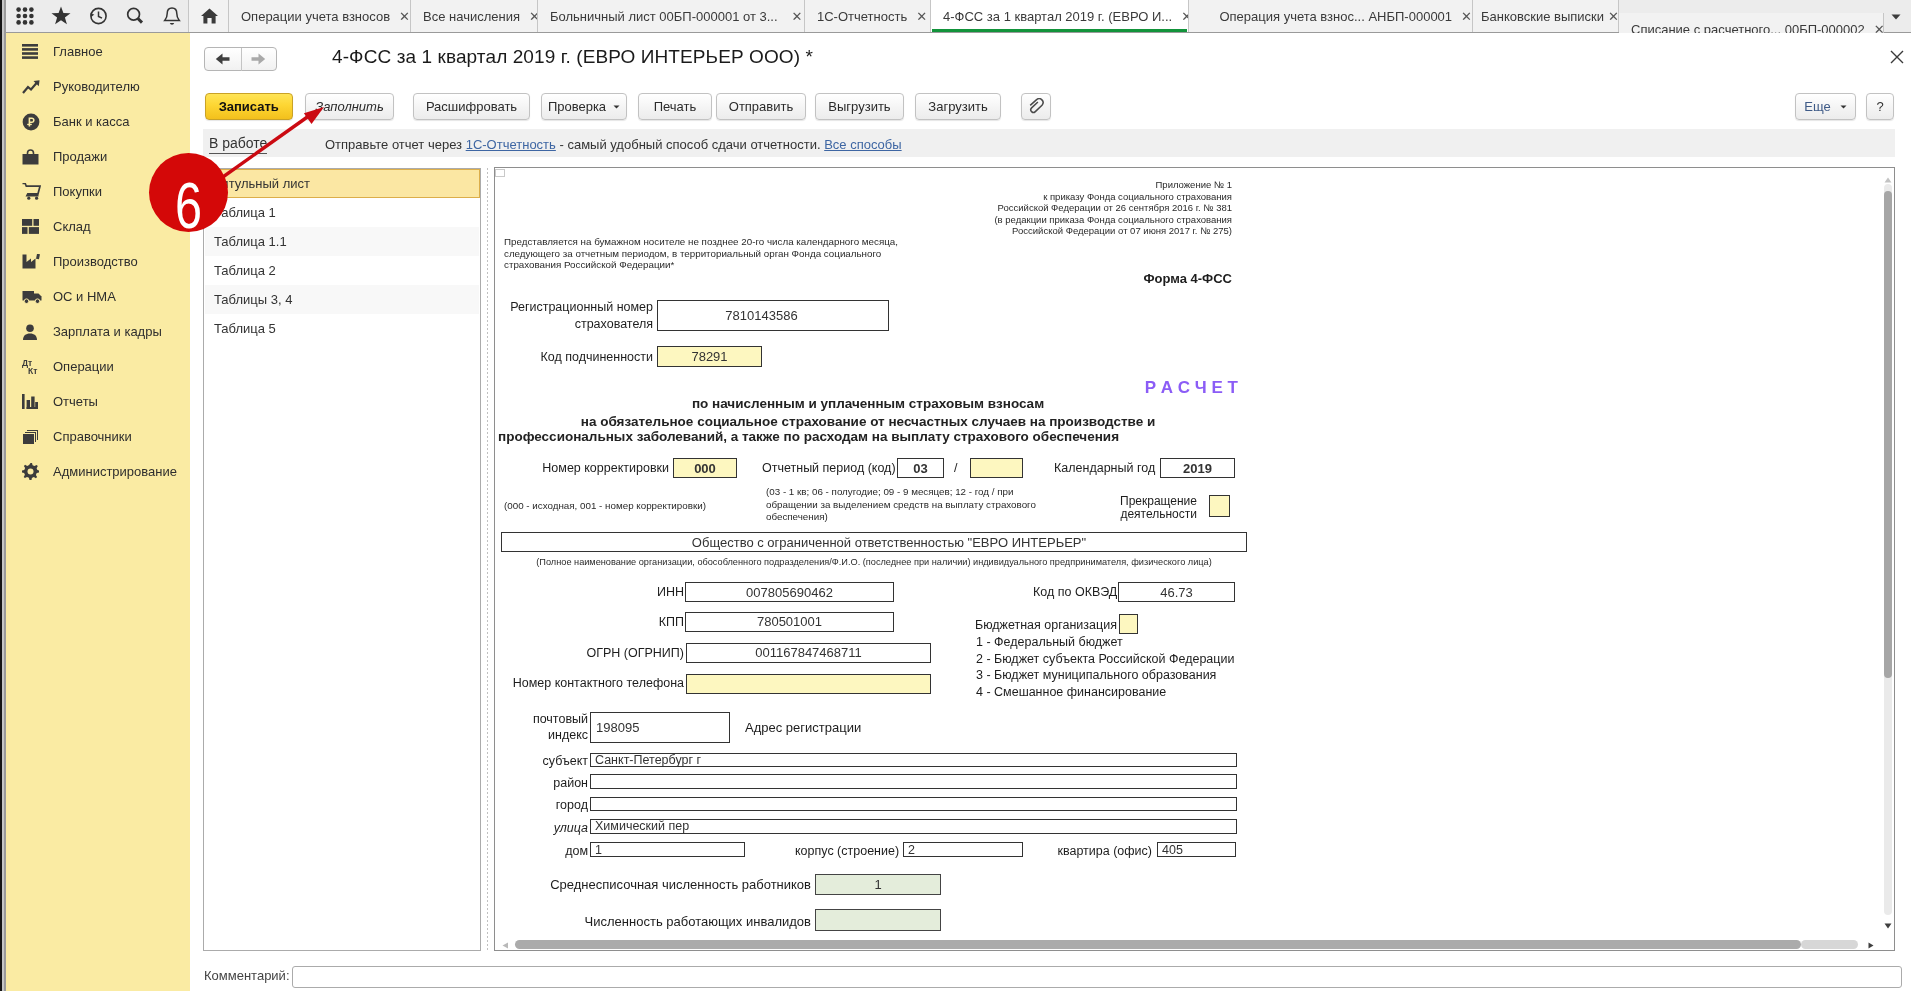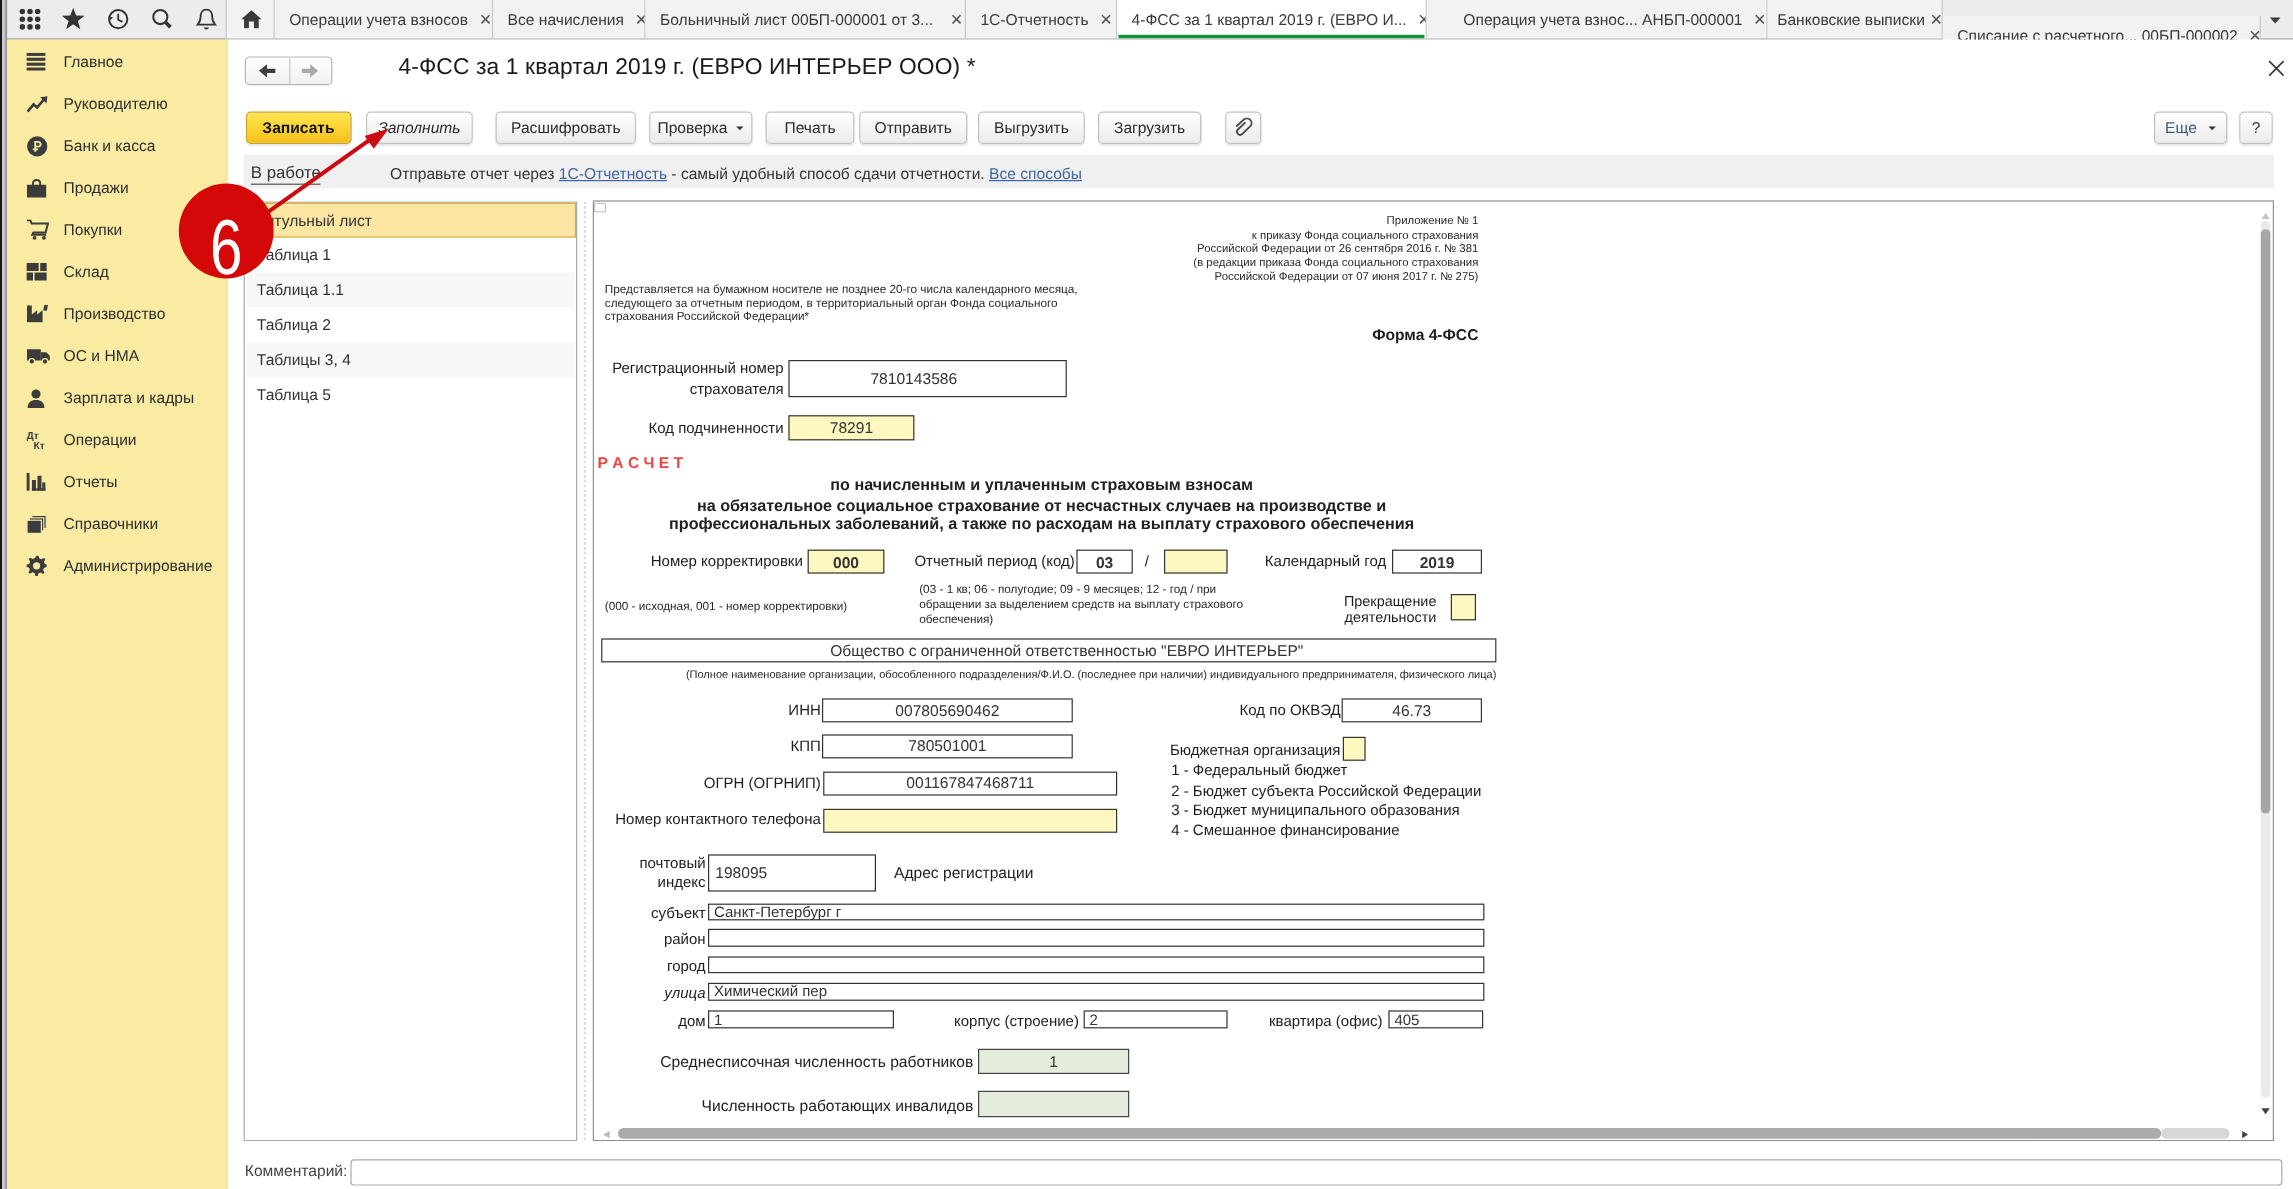--- a/index.html
+++ b/index.html
@@ -276,41 +276,41 @@
     страхования Российской Федерации*
   </div>
   <div class="lab bold" style="left:437px;top:103px;width:300px;text-align:right;font-size:13px;">Форма 4-ФСС</div>
 
   <div class="lab rlab" style="left:0;top:131px;width:158px;line-height:16.5px;">Регистрационный номер<br>страхователя</div>
   <div class="fld" style="left:162px;top:132px;width:232px;height:31px;border-width:1.4px;padding-right:23px;">7810143586</div>
 
   <div class="lab rlab" style="left:0;top:182px;width:158px;">Код подчиненности</div>
   <div class="fld yfld" style="left:162px;top:178px;width:105px;height:21px;border-width:1.4px;">78291</div>
 
-  <div class="abs bold" style="left:3px;top:210px;width:740px;text-align:left;font-size:13px;color:#ef4444;">Р А С Ч Е Т</div>
+  <div class="abs bold" style="left:3px;top:210px;width:740px;text-align:right;font-size:17px;color:#8b5cf6;">Р А С Ч Е Т</div>
   <div class="abs bold" style="left:3px;top:228px;width:740px;text-align:center;font-size:13.5px;color:#222;">по начисленным и уплаченным страховым взносам</div>
   <div class="abs bold" style="left:3px;top:245.5px;width:740px;text-align:center;font-size:13.5px;color:#222;">на обязательное социальное страхование от несчастных случаев на производстве и</div>
-  <div class="abs bold" style="left:3px;top:261px;width:740px;text-align:center;font-size:13.5px;color:#222;">профессиональных заболеваний, а также по расходам на выплату страхового обеспечения</div>
+  <div class="abs bold" style="left:3px;top:261px;width:740px;text-align:left;font-size:13.5px;color:#222;">профессиональных заболеваний, а также по расходам на выплату страхового обеспечения</div>
 
   <div class="lab rlab" style="left:0;top:293px;width:174px;">Номер корректировки</div>
   <div class="fld yfld bold" style="left:178px;top:290px;width:64px;height:20px;">000</div>
   <div class="lab" style="left:267px;top:293px;">Отчетный период (код)</div>
   <div class="fld bold" style="left:402px;top:290px;width:47px;height:20px;">03</div>
   <div class="lab" style="left:459px;top:293px;">/</div>
   <div class="fld yfld" style="left:475px;top:290px;width:53px;height:20px;"></div>
   <div class="lab" style="left:559px;top:293px;">Календарный год</div>
   <div class="fld bold" style="left:665px;top:290px;width:75px;height:20px;">2019</div>
 
   <div class="note" style="left:9px;top:332px;">(000 - исходная, 001 - номер корректировки)</div>
   <div class="note" style="left:271px;top:318px;line-height:12.5px;">(03 - 1 кв; 06 - полугодие; 09 - 9 месяцев; 12 - год / при<br>обращении за выделением средств на выплату страхового<br>обеспечения)</div>
   <div class="lab" style="left:502px;top:327px;width:200px;text-align:right;line-height:13px;font-size:12px;">Прекращение<br>деятельности</div>
   <div class="fld yfld" style="left:714px;top:327px;width:21px;height:22px;"></div>
 
   <div class="fld" style="left:6px;top:364px;width:746px;height:20px;padding-left:30px;">Общество с ограниченной ответственностью "ЕВРО ИНТЕРЬЕР"</div>
-  <div class="note" style="left:6px;top:389px;width:746px;text-align:right;font-size:9.2px;">(Полное наименование организации, обособленного подразделения/Ф.И.О. (последнее при наличии) индивидуального предпринимателя, физического лица)</div>
+  <div class="note" style="left:6px;top:389px;width:746px;text-align:center;font-size:9.2px;">(Полное наименование организации, обособленного подразделения/Ф.И.О. (последнее при наличии) индивидуального предпринимателя, физического лица)</div>
 
   <div class="lab rlab" style="left:0;top:417px;width:189px;">ИНН</div>
   <div class="fld" style="left:190px;top:414px;width:209px;height:20px;">007805690462</div>
   <div class="lab" style="left:538px;top:417px;">Код по ОКВЭД</div>
   <div class="fld" style="left:623px;top:414px;width:117px;height:20px;">46.73</div>
 
   <div class="lab rlab" style="left:0;top:447px;width:189px;">КПП</div>
   <div class="fld" style="left:190px;top:443.5px;width:209px;height:20px;">780501001</div>
   <div class="lab rlab" style="left:480px;top:450px;width:141px;">Бюджетная организация</div>
   <div class="fld yfld" style="left:624px;top:446px;width:19px;height:20px;"></div>

